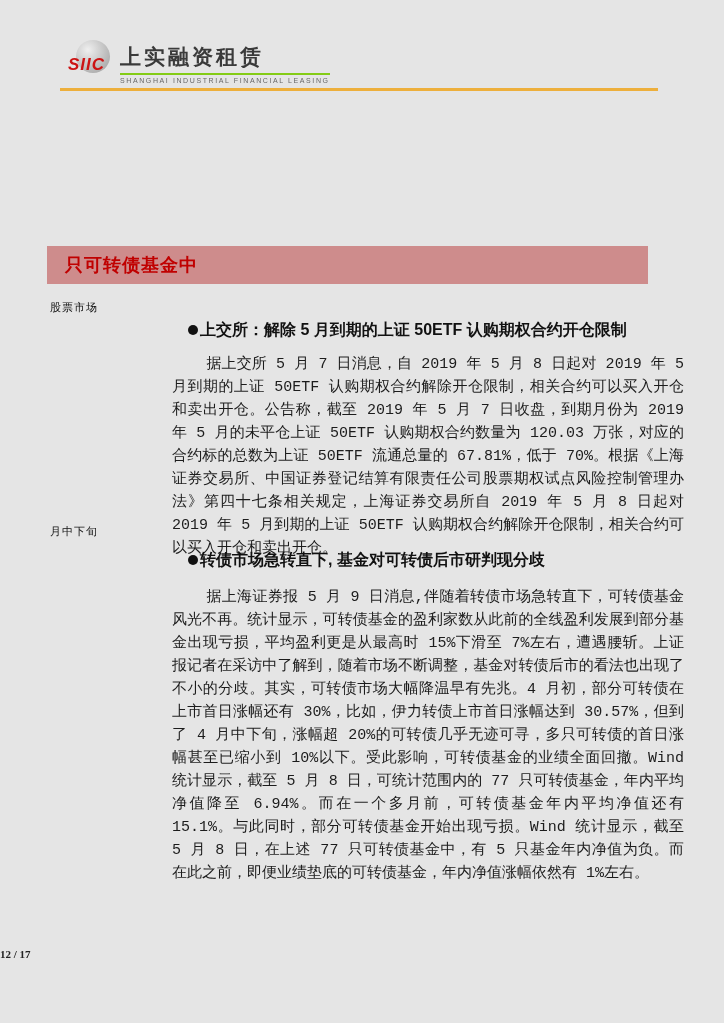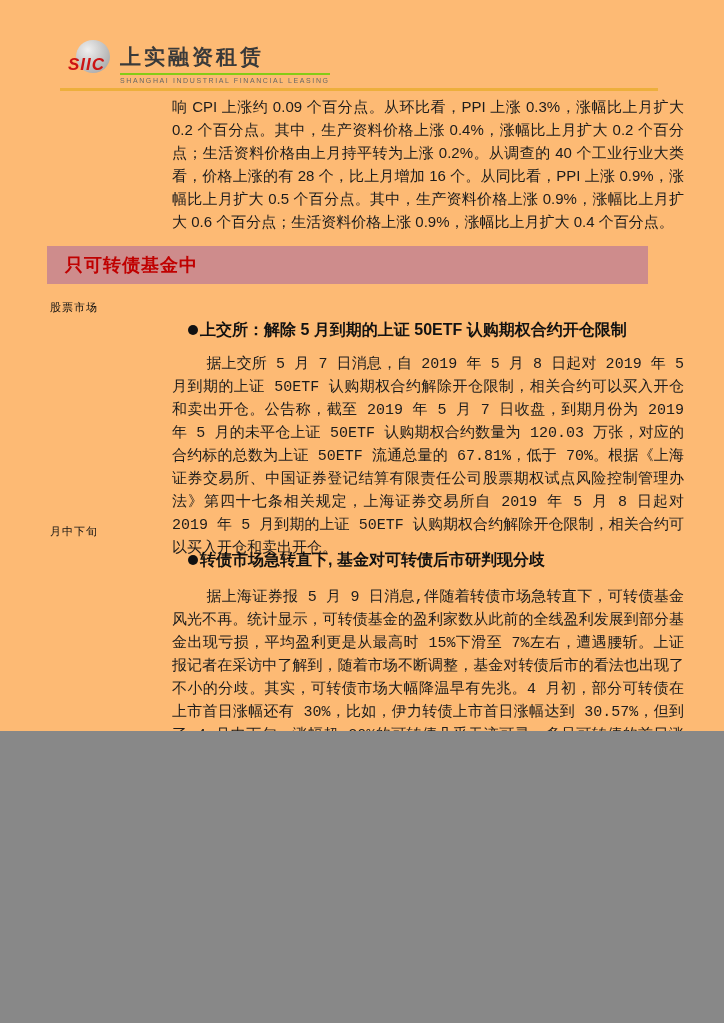--- a/index.html
+++ b/index.html
@@ -1,20 +1,20 @@
 <!DOCTYPE html>
 <html><head>
 <meta charset="utf-8">
 <style>
   html,body{margin:0;padding:0;background:#888;}
   .page{
     position:relative;
-    width:724px;height:731px;
+    width:724px;height:1023px;
     margin:0 auto;
-    background:#fdba74;
+    background:#e5e5e5;
     font-family:"Liberation Sans","DejaVu Sans",sans-serif;
     color:#1a1a1a;
     overflow:hidden;
   }
 
   
   .logo-row{position:absolute;top:40px;left:70px;display:flex;align-items:flex-start;}
   .logo-mark{position:relative;width:44px;height:36px;}
   .logo-sphere{
     position:absolute;top:0;left:6px;width:34px;height:33px;border-radius:50%;
@@ -90,21 +90,20 @@
       <div class="logo-siic">SIIC</div>
     </div>
     <div class="logo-names">
       <div class="logo-cn">上实融资租赁</div>
       <div class="logo-en">SHANGHAI INDUSTRIAL FINANCIAL LEASING</div>
     </div>
   </div>
 
   <div class="header-rule"></div>
 
-  <div class="para intro">响 CPI 上涨约 0.09 个百分点。从环比看，PPI 上涨 0.3%，涨幅比上月扩大 0.2 个百分点。其中，生产资料价格上涨 0.4%，涨幅比上月扩大 0.2 个百分点；生活资料价格由上月持平转为上涨 0.2%。从调查的 40 个工业行业大类看，价格上涨的有 28 个，比上月增加 16 个。从同比看，PPI 上涨 0.9%，涨幅比上月扩大 0.5 个百分点。其中，生产资料价格上涨 0.9%，涨幅比上月扩大 0.6 个百分点；生活资料价格上涨 0.9%，涨幅比上月扩大 0.4 个百分点。</div>
 
   <div class="banner">
     <span>只可转债基金中</span>
   </div>
 
   <div class="sec-heading" style="top:300px">股票市场</div>
   <div class="bullet-row" style="top:320px">
     <span class="bullet-dot"></span>
     <span>上交所：解除 5 月到期的上证 50ETF 认购期权合约开仓限制</span>
   </div>

